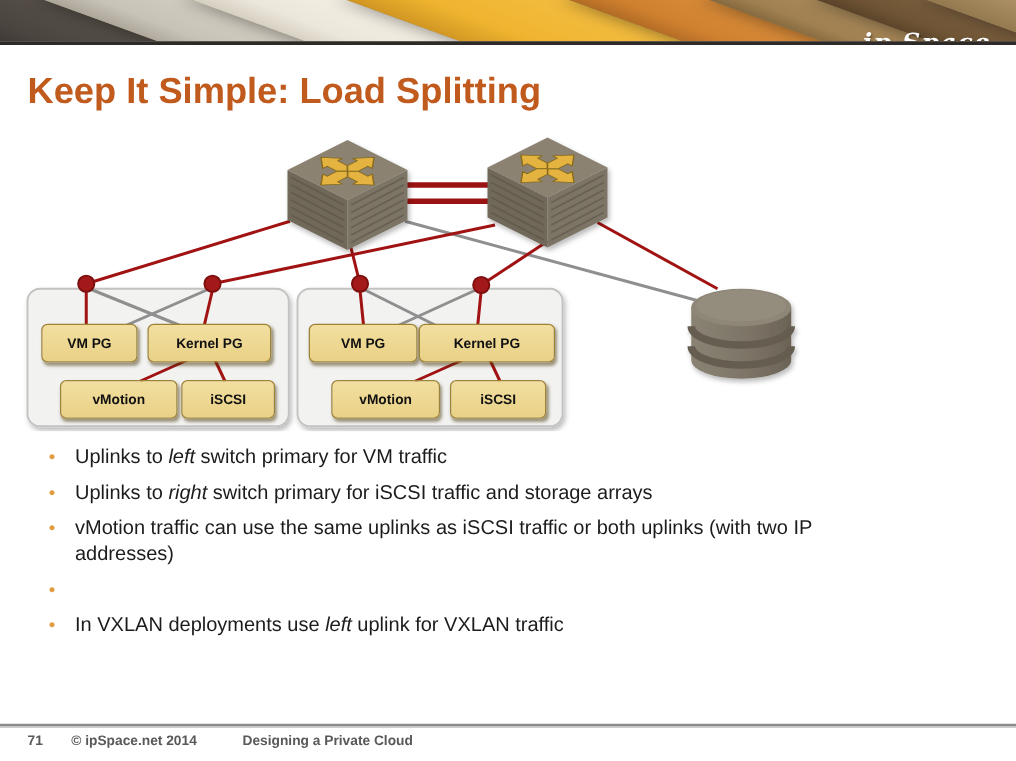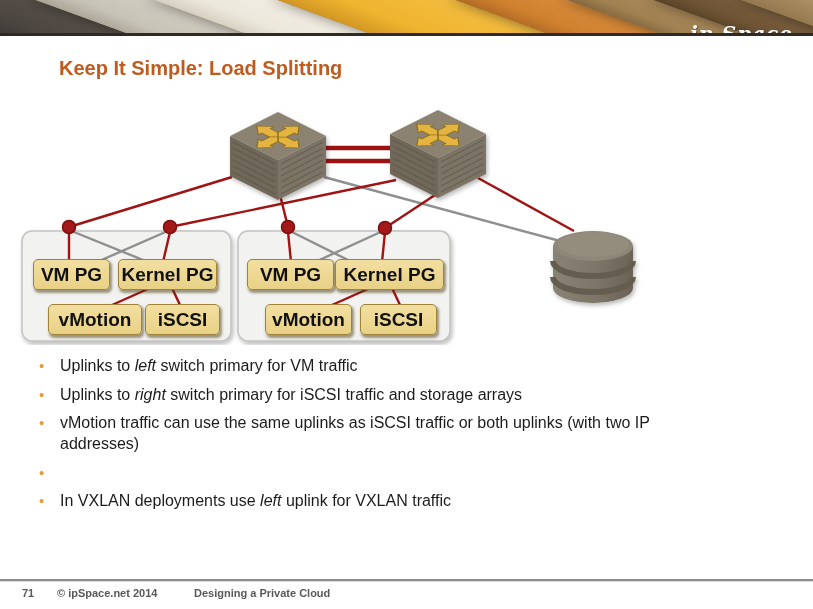--- a/index.html
+++ b/index.html
@@ -9,26 +9,26 @@
   }
   
   .banner{position:absolute;left:0;top:0;width:813px;height:33px;overflow:hidden;background:#b09367;}
   .stripe{position:absolute;top:-2px;bottom:-2px;transform:skewX(70deg);transform-origin:0 0;
           box-shadow:-5px 0 7px rgba(0,0,0,.38);}
   .banner-rule{position:absolute;left:0;top:33px;width:813px;height:3px;background:#2e2a27;}
   .logo{position:absolute;top:22px;right:20px;color:#ffffff;
         font-family:"DejaVu Serif","Liberation Serif",serif;font-style:italic;font-weight:bold;
         font-size:20px;letter-spacing:1px;text-shadow:1px 1px 2px rgba(0,0,0,.4);}
   
-  .title{position:absolute;left:22px;top:57px;font-size:20px;font-weight:bold;color:#c05a1d;margin-left:37px;}
+  .title{position:absolute;left:22px;top:57px;font-size:29px;font-weight:bold;color:#c05a1d;}
   
   .diagram{position:absolute;left:0;top:95px;width:813px;height:250px;}
   .pg{position:absolute;display:flex;align-items:center;justify-content:center;
       background:linear-gradient(#f2dfa0,#e9d186);border:1px solid #9d8238;border-radius:5px;
-      font-size:19px;font-weight:bold;color:#111;
+      font-size:11px;font-weight:bold;color:#111;
       box-shadow:1.5px 2.5px 2.5px rgba(70,55,10,.5);}
   
   .bodytext{position:absolute;left:22px;top:355px;width:740px;color:#1c1c1c;font-size:16px;line-height:21px;}
   .intro{margin:0 0 9px 0;}
   .blist{list-style:none;margin:0;padding:0;width:700px;}
   .blist li{display:flex;margin:0 0 7.5px 0;}
   .bullet{color:#e09c3f;width:21px;margin-left:17px;flex:0 0 auto;font-size:15px;}
   .btext em{font-style:italic;}
   
   .footer-rule{position:absolute;left:0;top:579px;width:813px;height:2px;background:#8c8c8c;border-bottom:1px solid #d8d8d8;}

